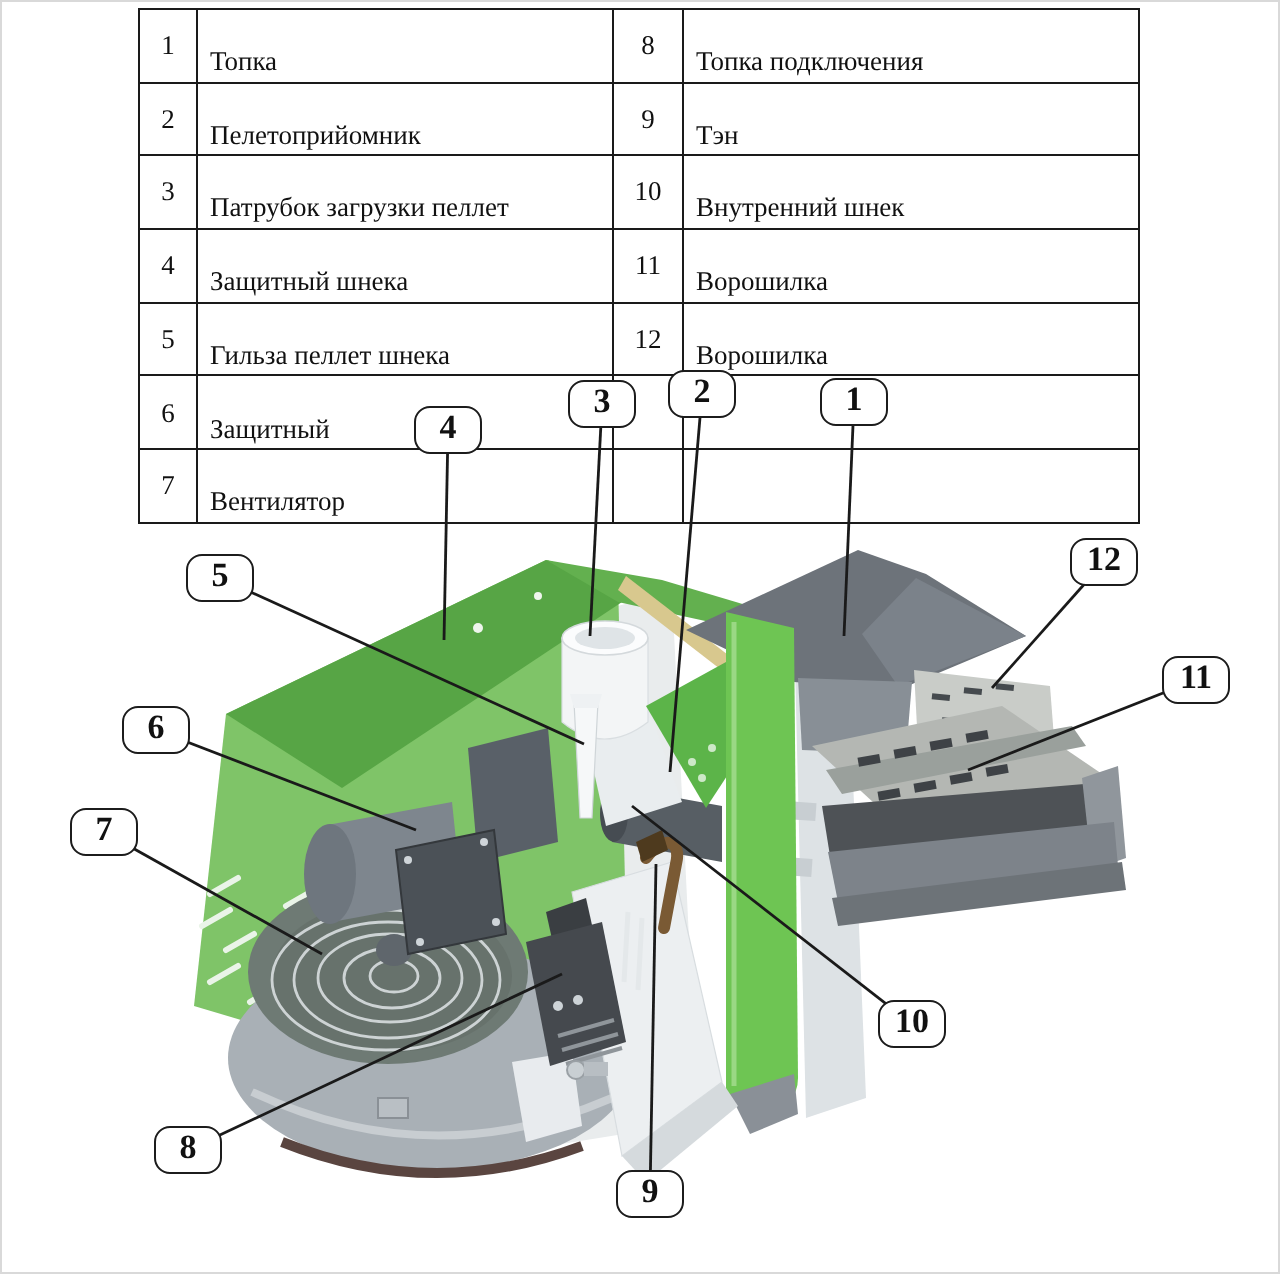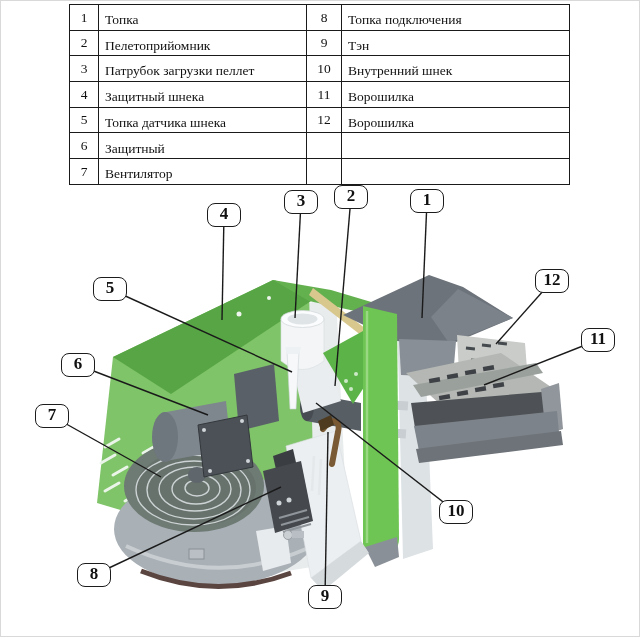--- a/index.html
+++ b/index.html
@@ -9,21 +9,21 @@
     font-family:"Liberation Serif", serif;
   }
   
   #legend{
     position:absolute;left:68px;top:3px;border-collapse:collapse;
     table-layout:fixed;width:500px;
   }
   #legend td{
     border:1px solid #1a1a1a;height:19.7px;overflow:hidden;white-space:nowrap;
     font-family:"Liberation Serif", serif;font-size:13.5px;color:#111;
-    padding:5px 2px 0 6px;vertical-align:middle;line-height:1;
+    padding:16px 2px 0 6px;vertical-align:middle;line-height:1;
   }
   #legend td.num{text-align:center;padding:0;}
   
   #machine,#leaders{position:absolute;left:0;top:0;width:640px;height:637px;}
   #leaders{pointer-events:none;}
   .callout{
     position:absolute;transform:translate(-50%,-50%);
     background:#ffffff;border:1.8px solid #1c1c1c;border-radius:8px;
     min-width:20px;height:22px;line-height:22px;padding:0 6px;
     text-align:center;font:bold 17px "Liberation Serif", serif;color:#111;
@@ -227,21 +227,21 @@
           <td class="name">Внутренний шнек</td>
         </tr>
         <tr>
           <td class="num">4</td>
           <td class="name">Защитный шнека</td>
           <td class="num">11</td>
           <td class="name">Ворошилка</td>
         </tr>
         <tr>
           <td class="num">5</td>
-          <td class="name">Топка датчика шнека</td>
+          <td class="name">Гильза пеллет шнека</td>
           <td class="num">12</td>
           <td class="name">Ворошилка</td>
         </tr>
         <tr>
           <td class="num">6</td>
           <td class="name">Защитный</td>
           <td class="num"></td>
           <td class="name"></td>
         </tr>
         <tr>

